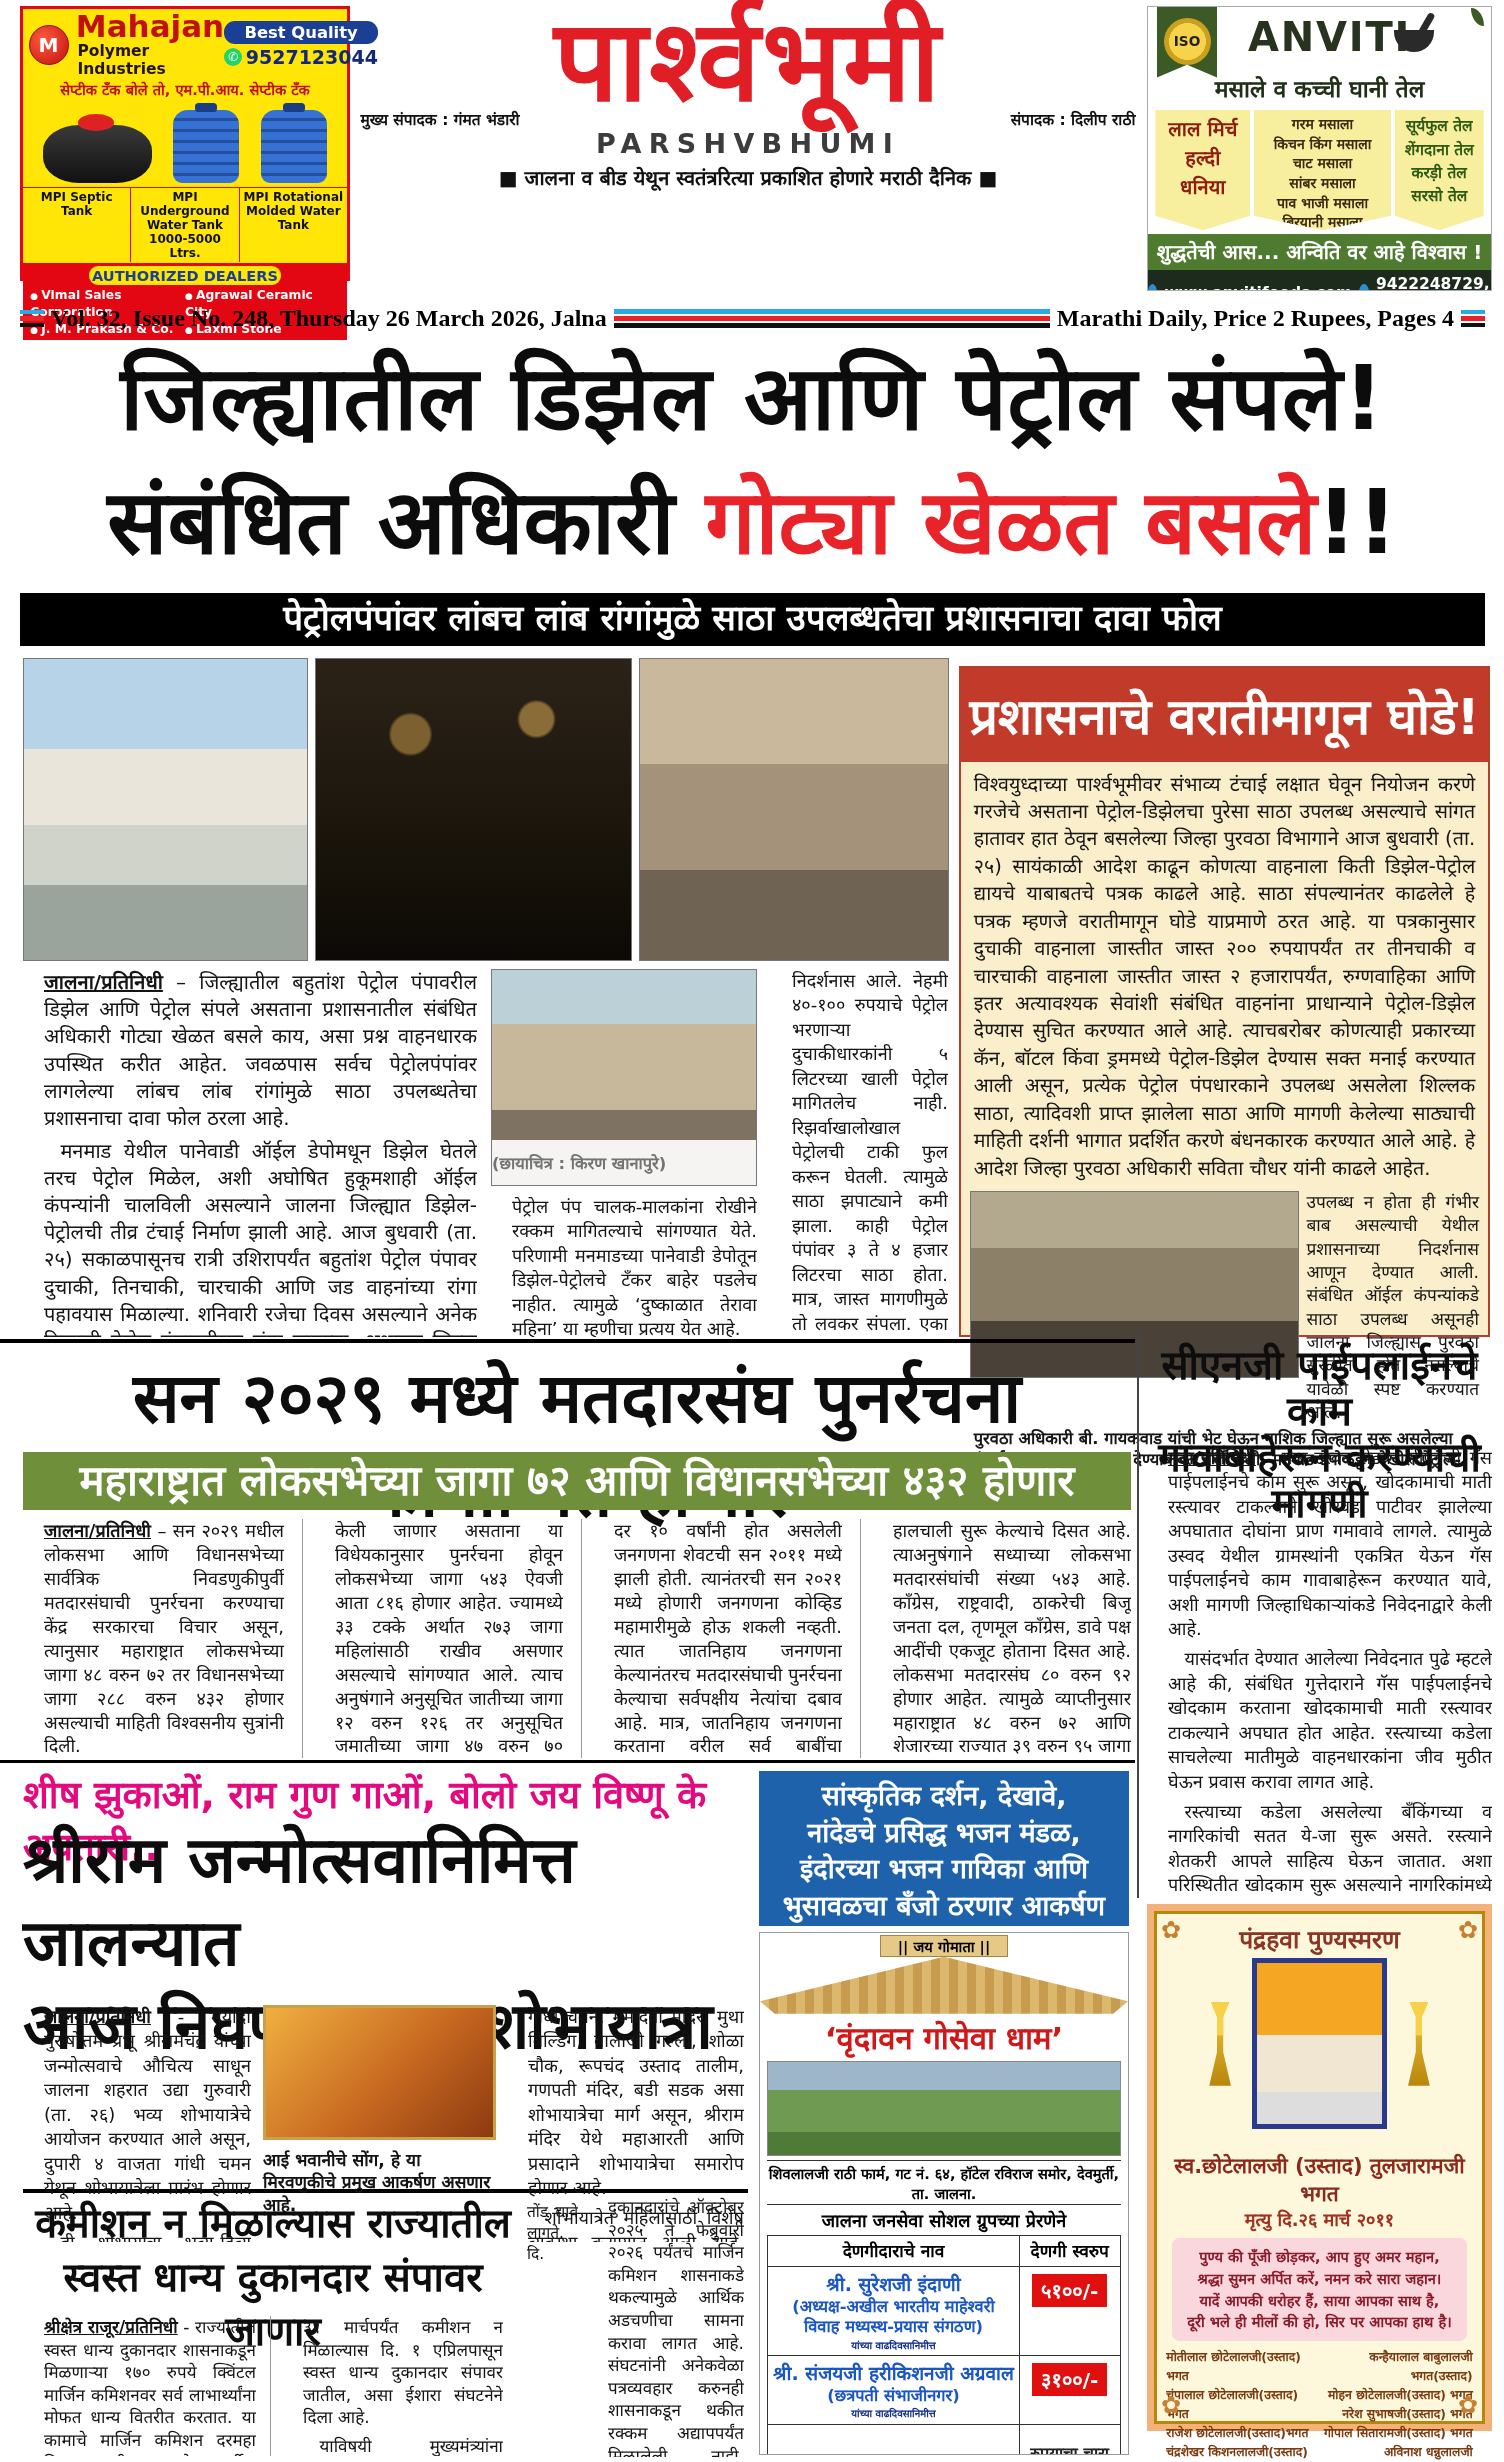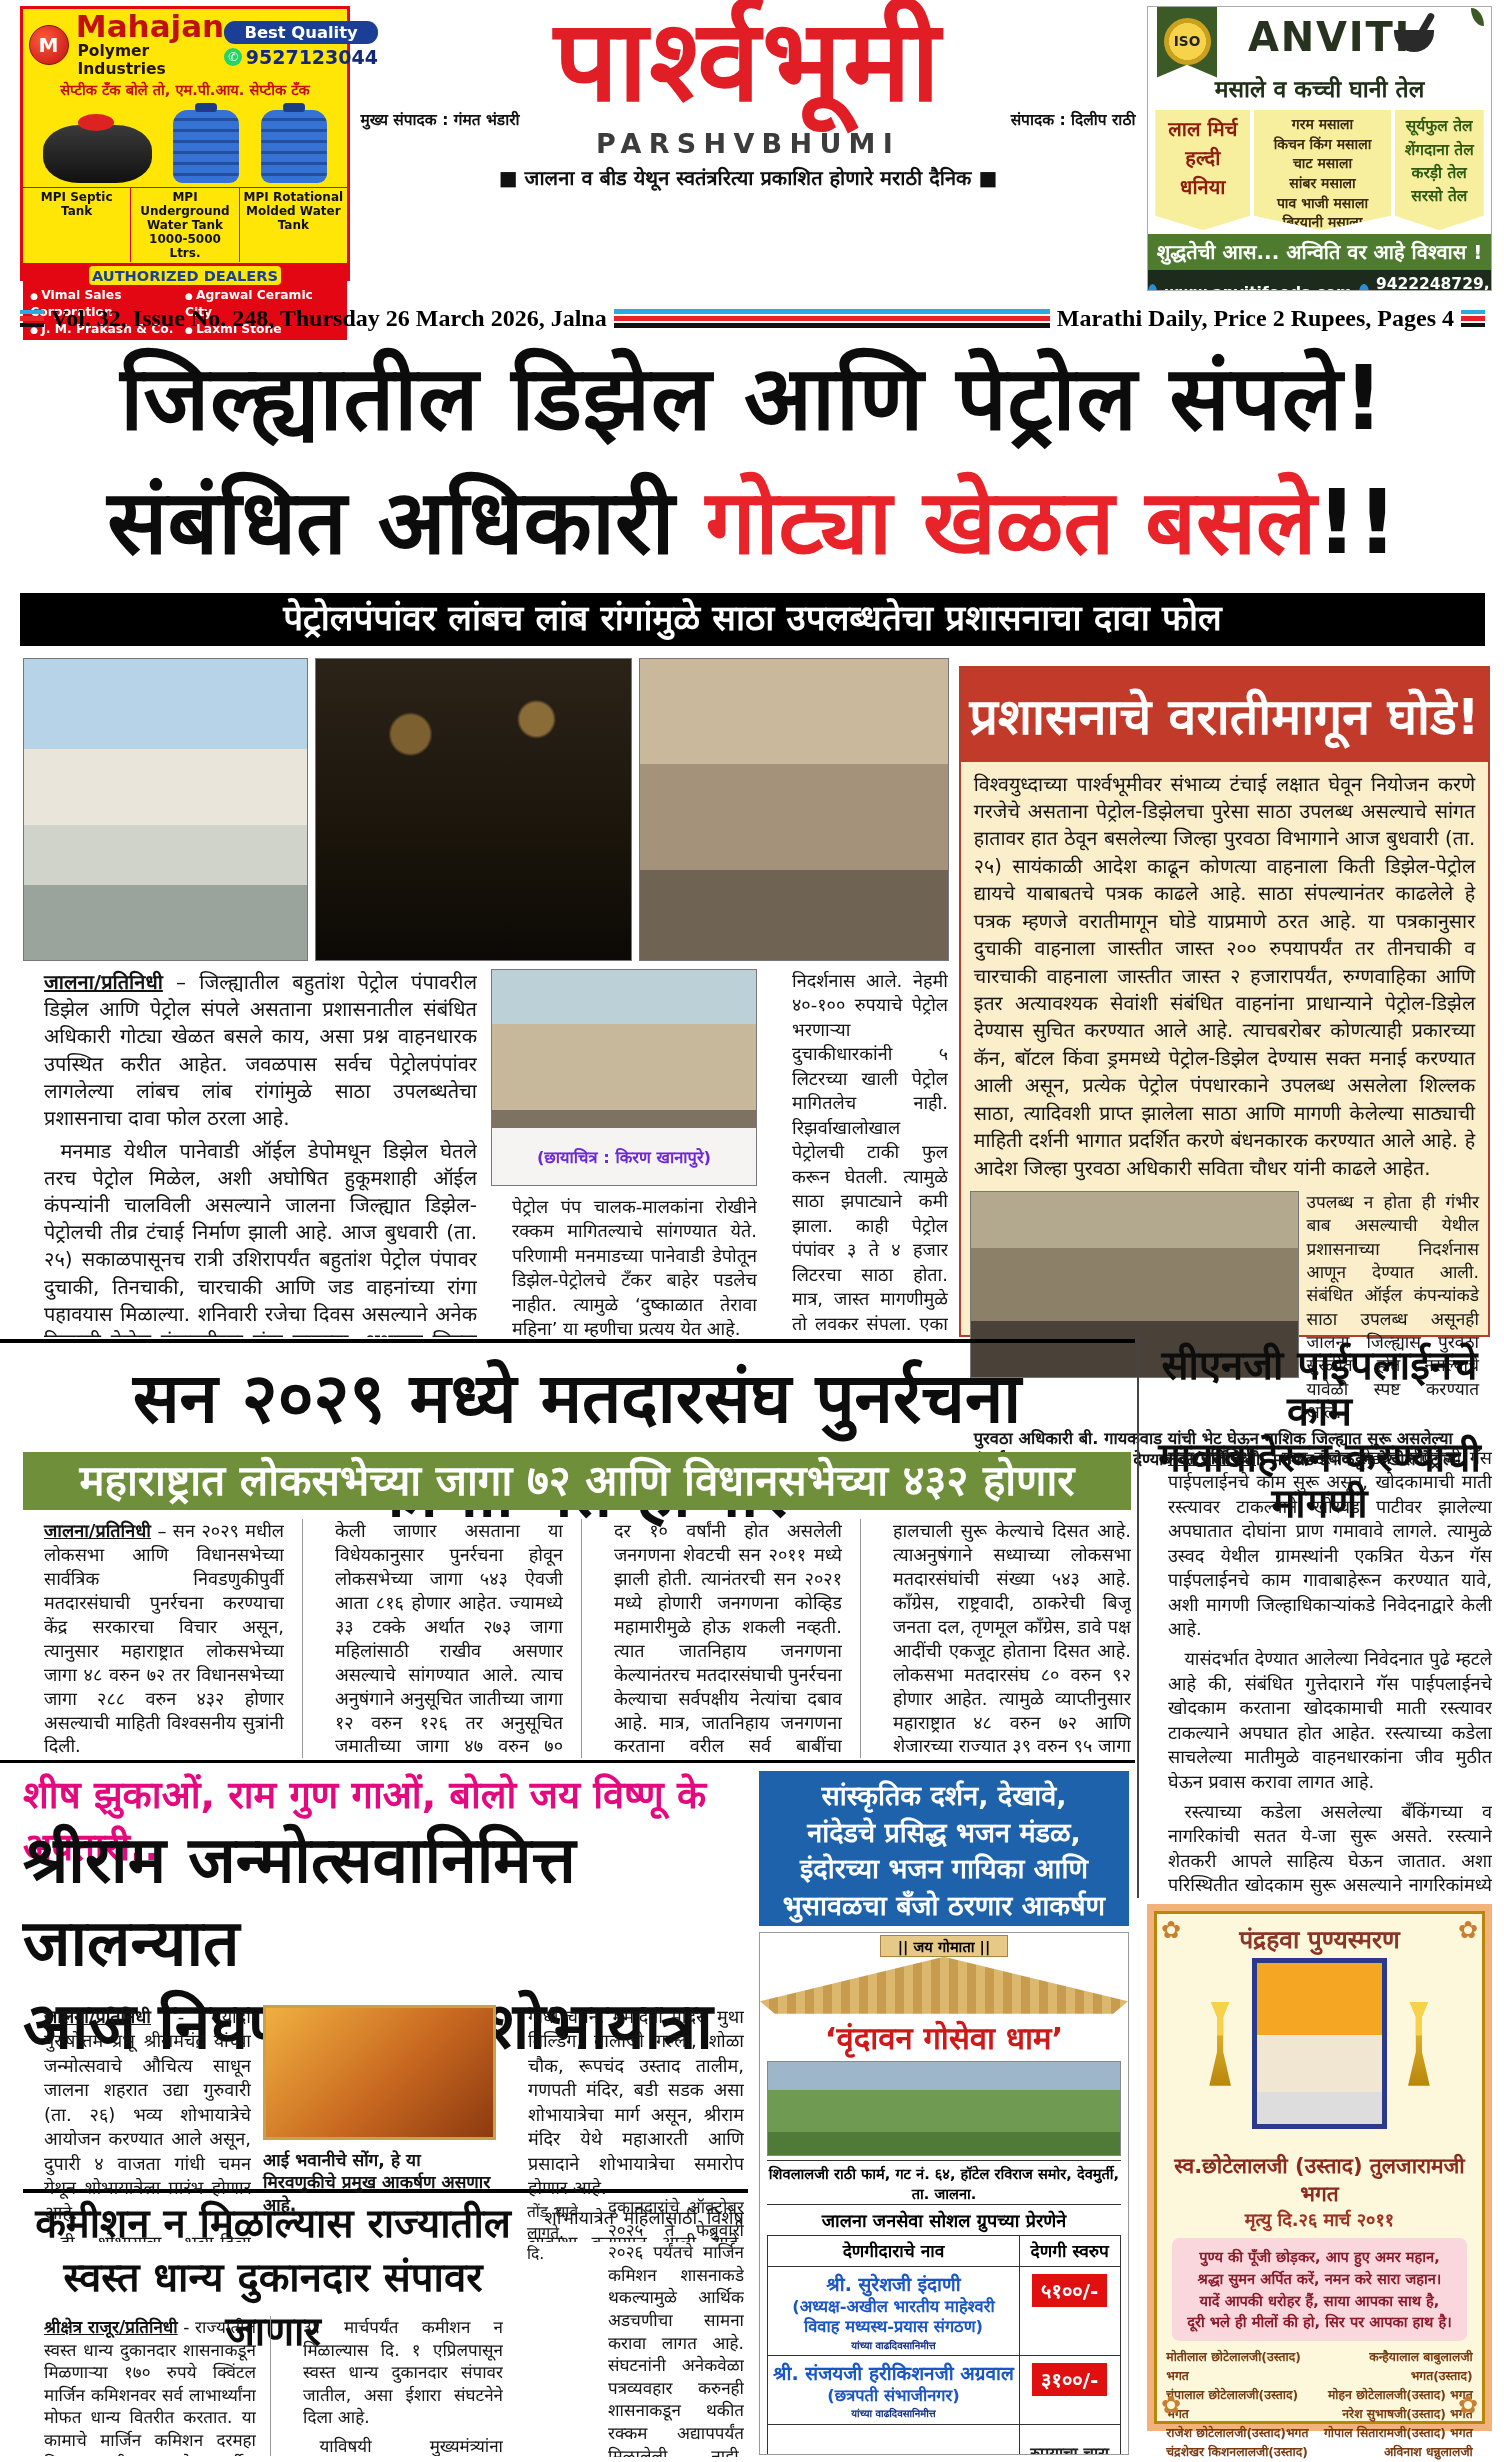--- a/index.html
+++ b/index.html
@@ -21,21 +21,21 @@
   .mh-tag { color:#c01010; font-weight:bold; font-size:14.6px; text-align:center; margin-top:1.8px; }
   .mh-tanks { display:flex; justify-content:space-around; align-items:flex-end; height:84px; padding:3.6px 9px 0 9px; }
   .tank-black { width:109px; height:58px; background:linear-gradient(180deg,#3a3a3a,#111); border-radius:36px/25.5px; position:relative; }
   .tank-black::after { content:""; position:absolute; left:35px; top:-11px; width:36px; height:16.4px; border-radius:50%; background:#d22; }
   .tank-blue { width:66px; height:73px; background:repeating-linear-gradient(180deg,#3572d4 0 8.2px,#234f9e 8.2px 11px); border-radius:14.6px 14.6px 9px 9px; position:relative; }
   .tank-blue::after { content:""; position:absolute; left:22px; top:-7.3px; width:22px; height:9px; border-radius:3.6px; background:#1b3d86; }
   .mh-labels { display:flex; text-align:center; font-weight:bold; font-size:12px; color:#111; border-top:1.8px solid #e30613; margin-top:3.6px; }
   .mh-labels > div { flex:1; padding:1.8px 2.7px; border-right:1.8px solid #e30613; }
   .mh-labels > div:last-child { border-right:none; }
   .mh-dealers { background:#e30613; padding:2.7px 7.3px 3.6px 7.3px; position:relative; margin-top:1.8px; height:77px; }
-  .mh-dealer-title { width:192px; margin:0 auto; background:#ffe606; color:#1a3f94; font-weight:900; font-size:14.6px; text-align:center; border-radius:4px; padding:0.9px 0; }
+  .mh-dealer-title { width:192px; margin:0 auto; background:#ffe606; color:#1a3f94; font-weight:900; font-size:14.6px; text-align:center; border-radius:9px; padding:0.9px 0; }
   .mh-dealer-grid { display:flex; flex-wrap:wrap; margin-top:2.7px; }
   .mh-dealer-grid > div { width:50%; color:#fff; font-weight:bold; font-size:12.3px; line-height:1.35; }
   .mh-dealer-grid > div::before { content:"● "; font-size:9px; }
 
   .masthead { left:357px; top:1.8px; width:782px; height:301px; text-align:center; }
   .mast-title { font-size:113px; font-weight:900; color:#e11d26; line-height:1.05; letter-spacing:1.8px; }
   .mast-editors { position:relative; height:22px; margin-top:-12.8px; }
   .mast-ed-l { position:absolute; left:3.6px; font-size:15.5px; font-weight:bold; color:#111; }
   .mast-ed-r { position:absolute; right:3.6px; font-size:15.5px; font-weight:bold; color:#111; }
   .mast-en { font-size:27px; font-weight:900; letter-spacing:7.3px; color:#3c3c3c; margin-top:-1.8px; }
@@ -74,21 +74,21 @@
   .h1b { left:0; top:458px; width:1505px; text-align:center; font-size:89px; font-weight:900; color:#0c0c0c; }
   .h1b .red { color:#e8232a; }
   .subhead { left:20px; top:593px; width:1465px; height:53px; background:#000; color:#fff; font-size:35px; font-weight:bold; text-align:center; line-height:51px; }
 
   
   .photo { border:0.9px solid #777; }
   .ph1 { left:23px; top:658px; width:285px; height:303px; background:linear-gradient(180deg,#b7d3e8 0 30%,#e9e5da 30% 55%,#cfd3c9 55% 75%,#9aa49c 75%); }
   .ph2 { left:315px; top:658px; width:317px; height:303px; background:radial-gradient(circle at 30% 25%,#7c6030 0 6%,transparent 7%),radial-gradient(circle at 70% 20%,#8a6c38 0 5%,transparent 6%),linear-gradient(180deg,#2c2318,#171209 70%,#0c0906); }
   .ph3 { left:639px; top:658px; width:310px; height:303px; background:linear-gradient(180deg,#c9b89c 0 35%,#a4937a 35% 70%,#6f6354 70%); }
   .ph4 { left:491px; top:969px; width:266px; height:217px; background:linear-gradient(180deg,#bcd0d8 0 25%,#c7b79b 25% 65%,#7e7263 65%); position:absolute; }
-  .ph4 .cap { position:absolute; left:0; right:0; bottom:0; background:rgba(255,255,255,.92); font-size:16.4px; font-weight:bold; color:#6d28d9; text-align:center; padding:17px 0; }
+  .ph4 .cap { position:absolute; left:0; right:0; bottom:0; background:rgba(255,255,255,.92); font-size:16.4px; font-weight:bold; color:#737373; text-align:left; padding:11px 0; }
   .ph5 { width:330px; height:187px; background:linear-gradient(180deg,#b3a98f 0 30%,#8c8068 30% 70%,#4a4238 70%); border:0.9px solid #777; }
 
   
   .coltext { font-size:20px; line-height:1.36; color:#141414; text-align:justify; overflow:hidden; }
   .coltext p { margin-bottom:5.5px; text-indent:16.4px;margin-left:21px; }
   .coltext p.lead { text-indent:0; }
   .lead .loc { font-weight:bold; text-decoration:underline; }
   .c1 { left:23px; top:969px; width:454px; height:368px; }
   .c2 { left:491px; top:1195px; width:266px; height:142px; font-size:18px; }
   .c4 { left:771px; top:969px; width:177px; height:368px; font-size:18px; }

